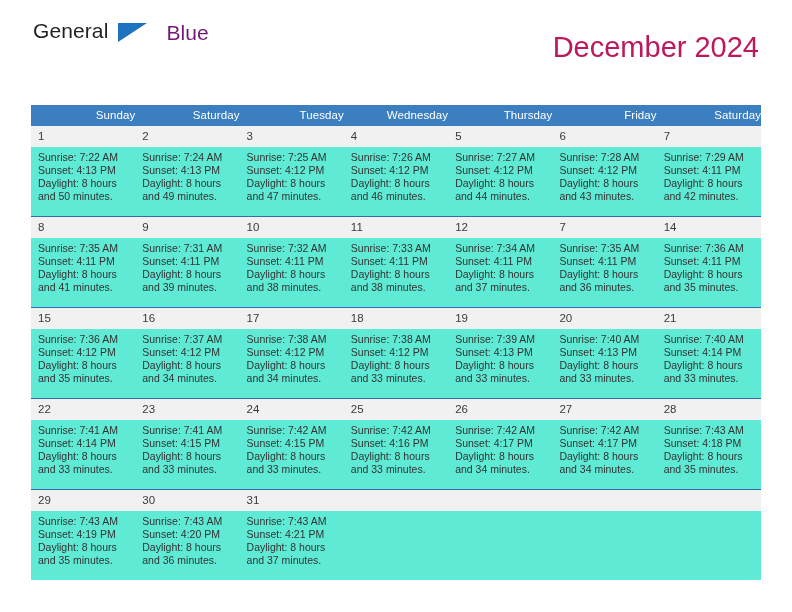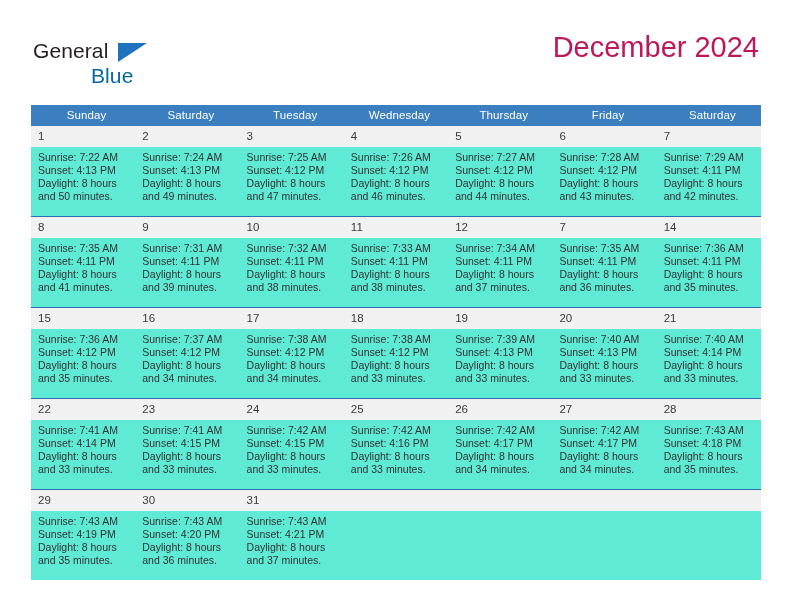--- a/index.html
+++ b/index.html
@@ -24,23 +24,23 @@
   .header {
     position: absolute;
     left: 0;
     top: 0;
     width: 792px;
     height: 100px;
   }
   .brand {
     position: absolute;
     left: 33px;
-    top: 40px;
+    top: 20px;
     display: flex;
-    flex-direction: column;
+    flex-direction: row;
     line-height: 1;
   }
   .brand-row1 {
     position: relative;
     display: inline-block;
     font-size: 21px;
     color: #231f20;
     letter-spacing: 0.1px;
     height: 23px;
   }
@@ -48,21 +48,21 @@
     position: absolute;
     left: 85px;
     top: 3px;
     width: 0;
     height: 0;
     border-left: 29px solid #1f72bd;
     border-bottom: 19px solid transparent;
   }
   .brand-row2 {
     font-size: 21px;
-    color: #0369a1;
+    color: #701a75;
     margin-top: 2px;
     margin-left: 58px;
     letter-spacing: 0.1px;
   }
   .title-block {
     position: absolute;
     right: 33px;
     top: 30px;
     text-align: right;
   }
@@ -87,21 +87,21 @@
     top: 105px;
     width: 730px;
     border-collapse: collapse;
     table-layout: fixed;
   }
   .calendar th {
     background: #3c7fc1;
     color: #ffffff;
     font-size: 11.5px;
     font-weight: normal;
-    text-align: center;
+    text-align: right;
     padding: 4px 0 5px 7px;
     height: 11px;
     letter-spacing: 0.1px;
   }
   .daynum-row td {
     background: #f1f1f1;
     font-size: 11.5px;
     color: #3a3a3a;
     padding: 4px 0 5px 7px;
     height: 11px;

